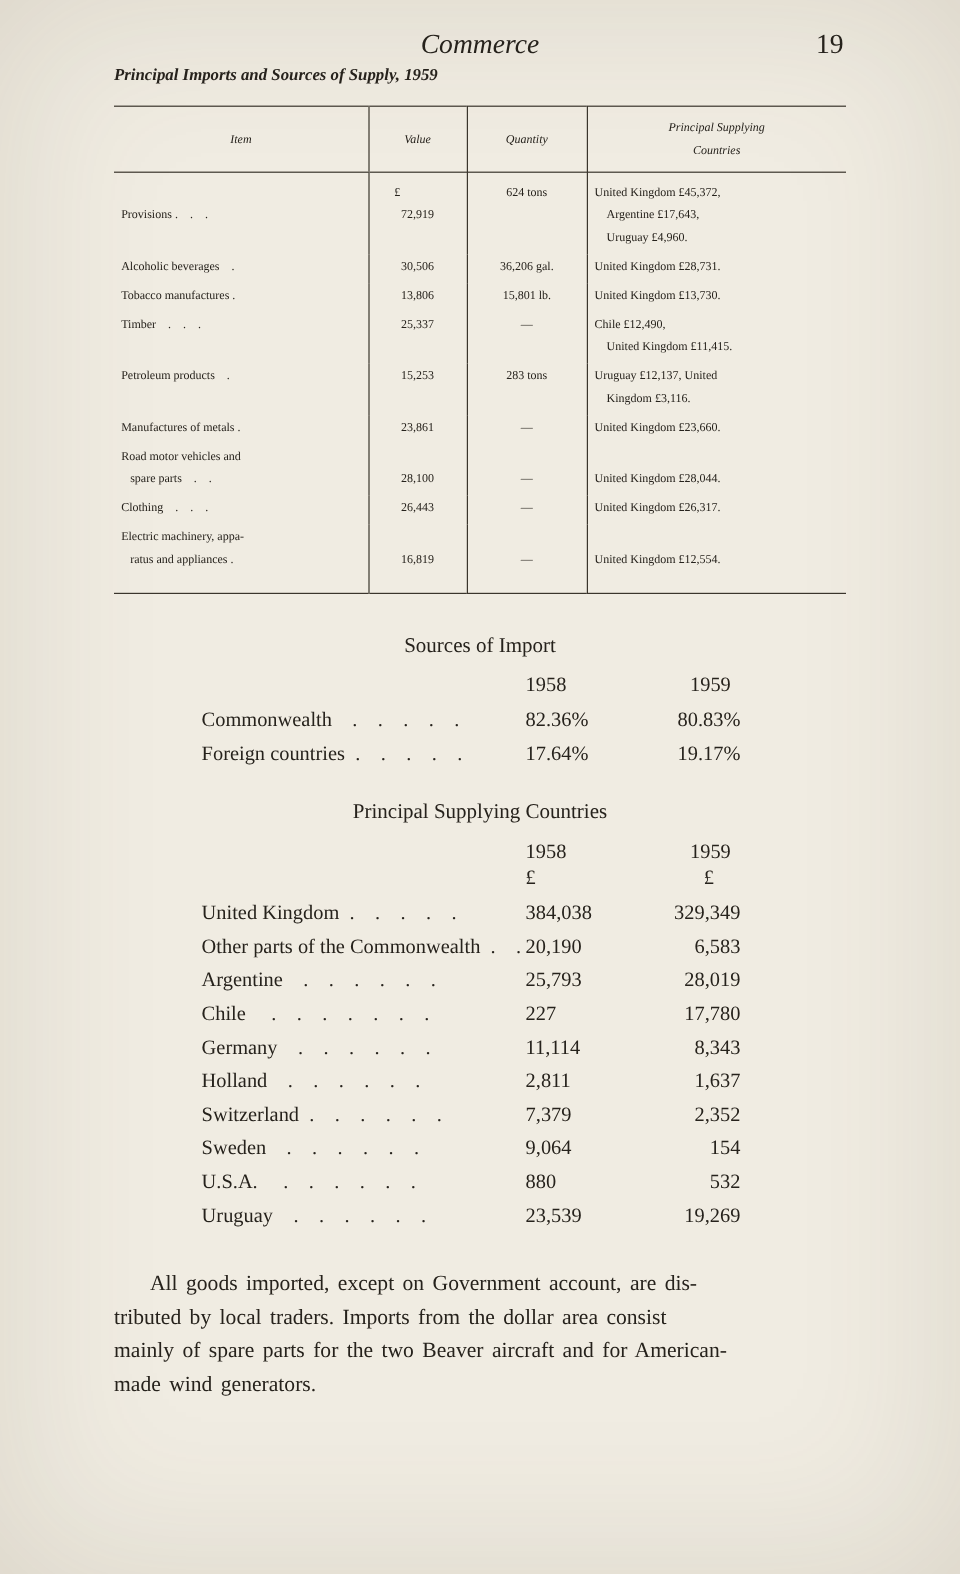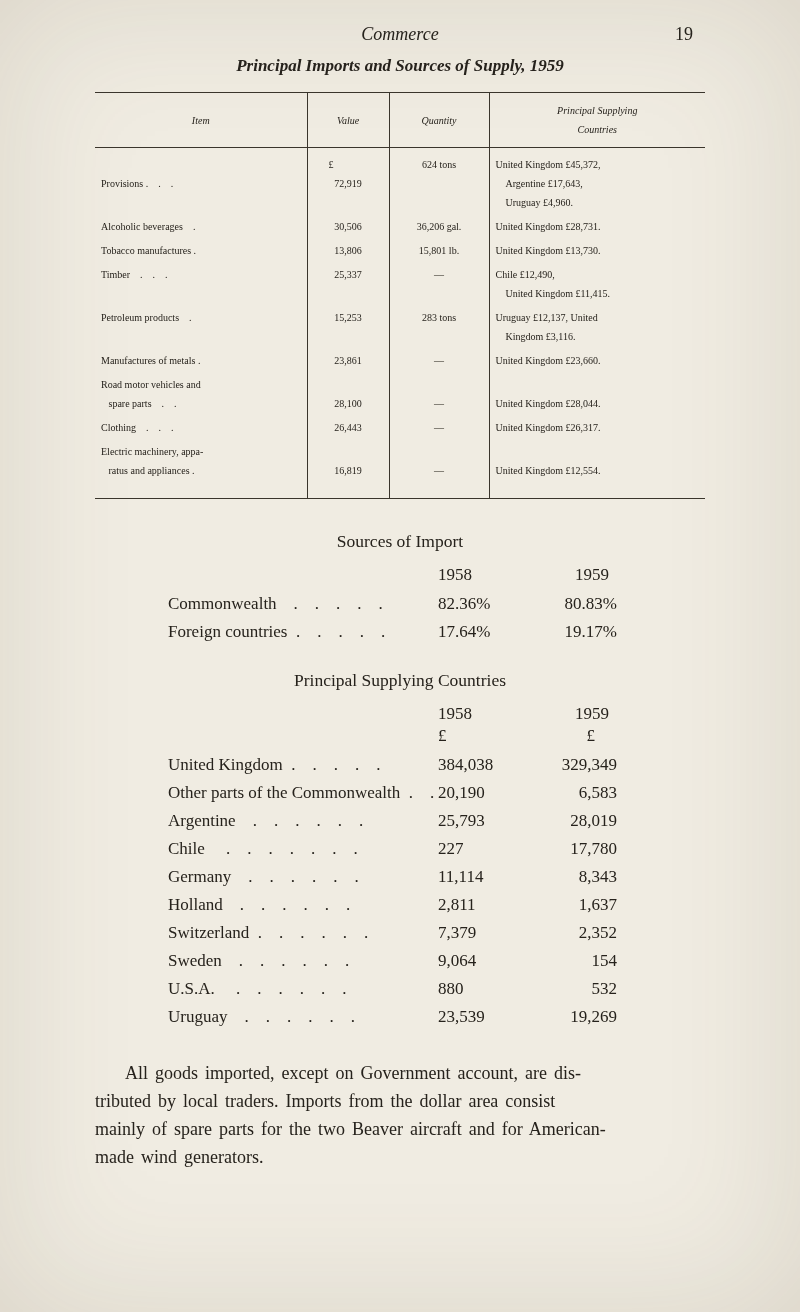--- a/index.html
+++ b/index.html
@@ -9,27 +9,27 @@
     box-shadow: inset 0 0 140px rgba(92, 76, 48, 0.14);
     font-family: "Liberation Serif", "DejaVu Serif", serif;
     color: #26221c;
     box-sizing: border-box;
   }
   * { box-sizing: border-box; }
 
   .page { width: 800px; height: 1312px; padding: 24px 95px 0 95px; position: relative; }
 
   
-  .running-header { position: relative; height: 24px; font-size: 18px; font-style: italic; }
+  .running-header { position: relative; height: 24px; font-size: 23px; font-style: italic; }
   .running-title { text-align: center; }
-  .page-num { position: absolute; right: 12px; top: 0; font-style: normal; }
+  .page-num { position: absolute; right: 2px; top: 0; font-style: normal; }
 
   .subtitle {
-    margin-top: 8px; text-align: center;
-    font-size: 17px; font-style: italic; font-weight: bold;
+    margin-top: 8px; 
+    font-size: 14px; font-style: italic; font-weight: bold;
   }
 
   
   table.imports {
     border-collapse: collapse; table-layout: fixed;
     width: 610px; margin: 16px auto 0 auto;
     font-size: 10px; line-height: 19px;
     border-top: 1.5px solid #3a352c; border-bottom: 1.5px solid #3a352c;
   }
   .imports th {

